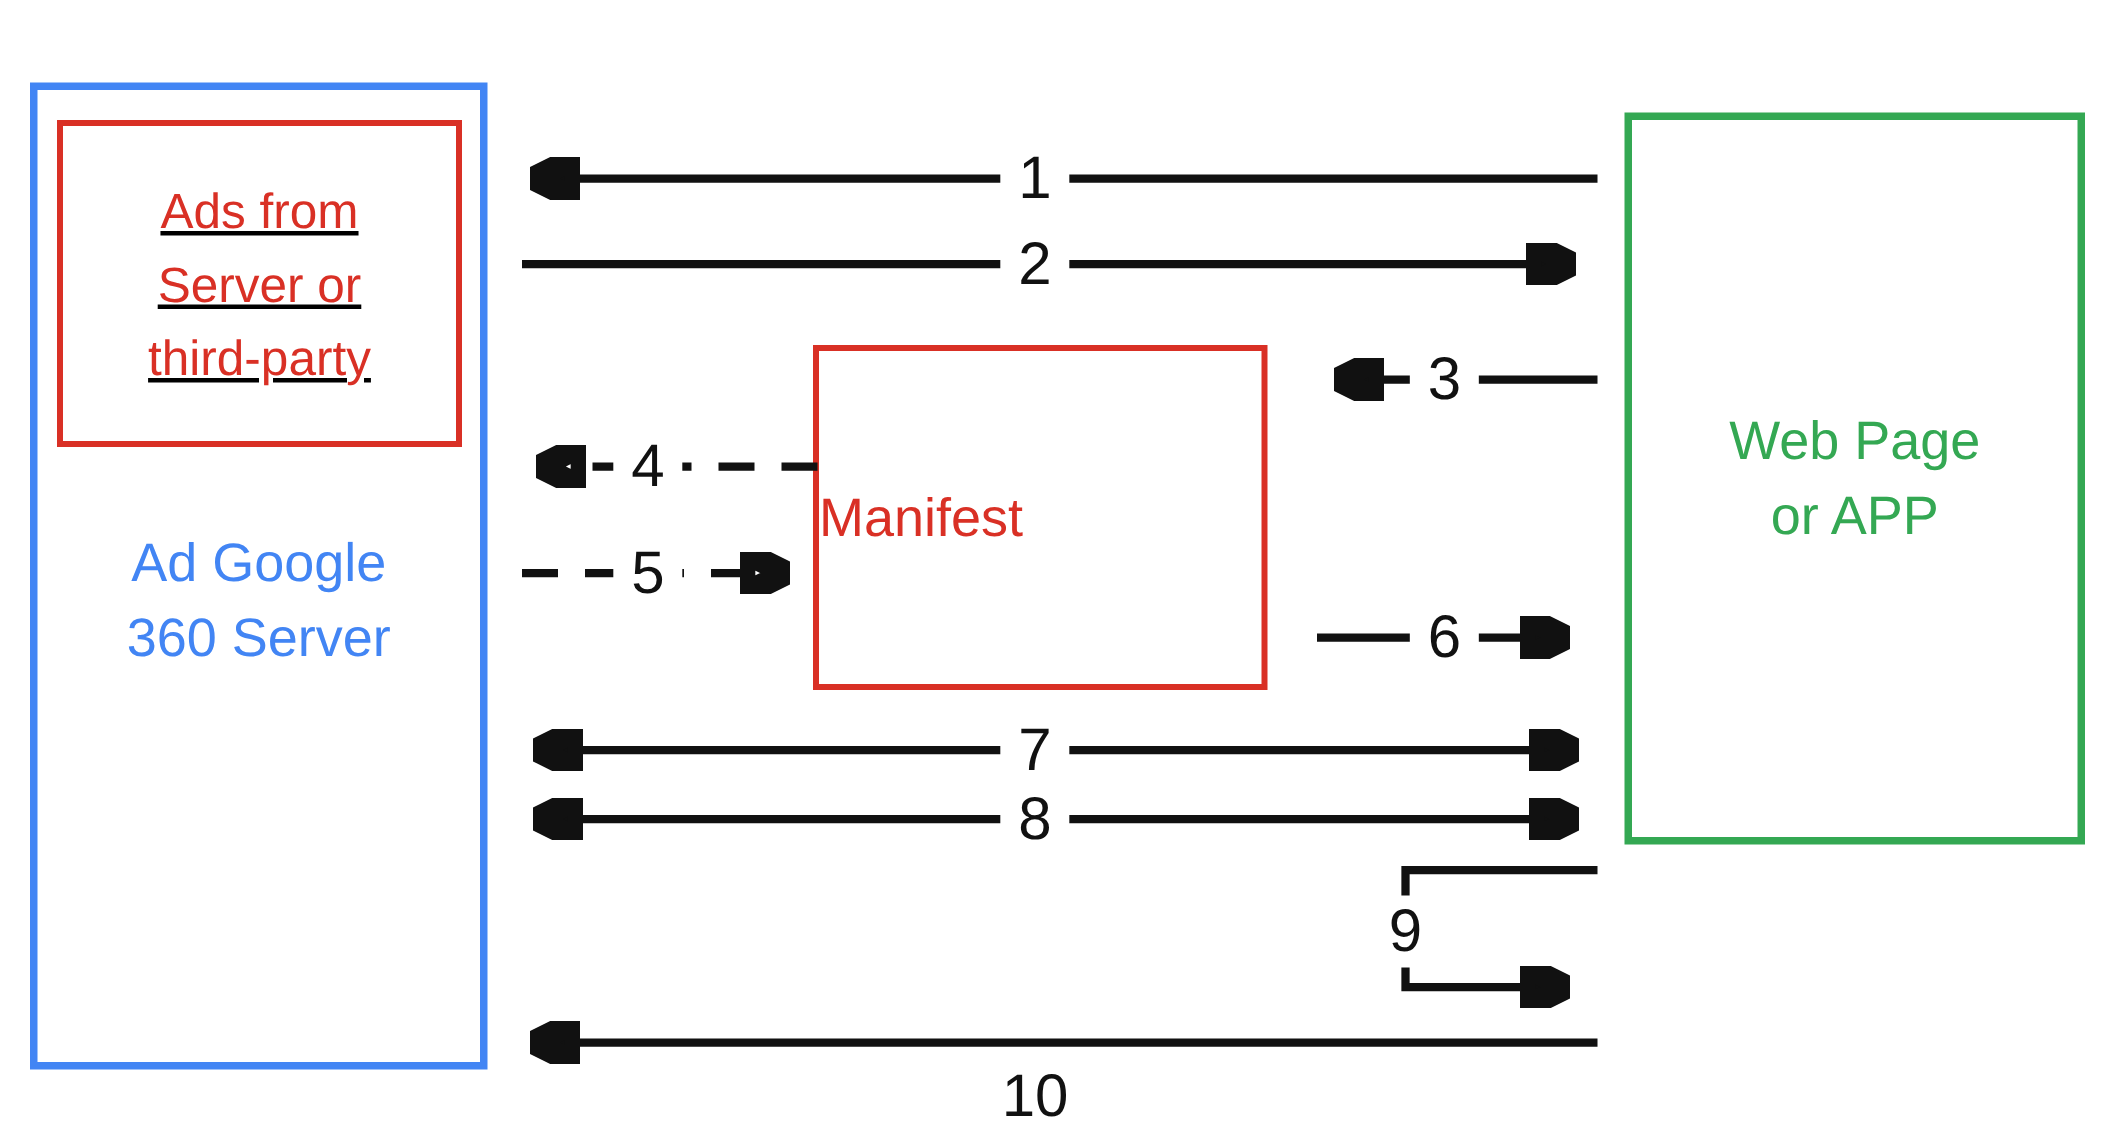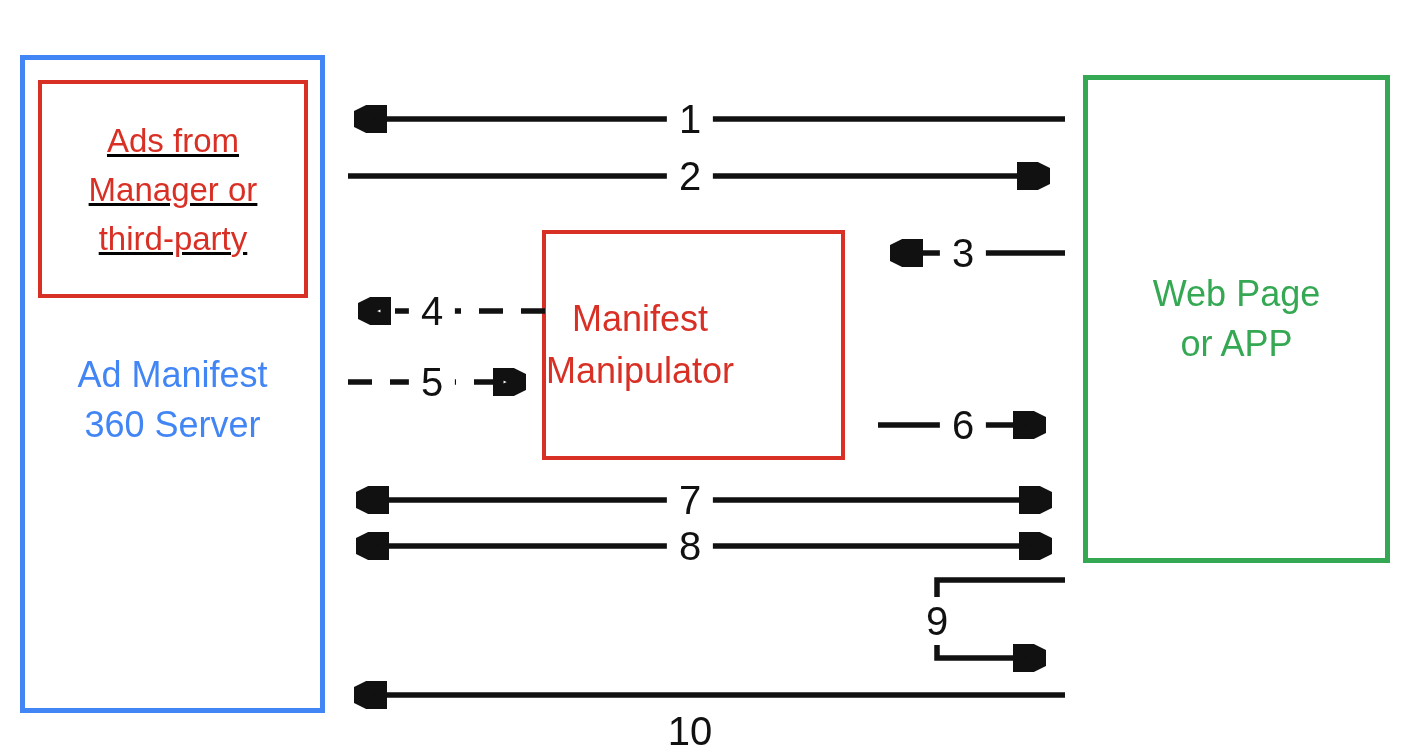--- a/index.html
+++ b/index.html
@@ -77,37 +77,36 @@
     line-height: 1.1;
   }
 </style>
 </head>
 <body>
 
 <div class="stage">
 
   <div class="box left-box">
     <div class="left-label blue-text">
-      <div>Ad Manifest</div>
+      <div>Ad Google</div>
       <div>360 Server</div>
     </div>
   </div>
 
   <div class="box inner-box">
     <div class="red-text">
       <div>Ads from</div>
-      <div>Manager or</div>
+      <div>Server or</div>
       <div>third-party</div>
     </div>
   </div>
 
   <div class="box center-box">
     <div class="red-text" style="font-size:36px; line-height:52px;">
       <div>Manifest</div>
-      <div>Manipulator</div>
     </div>
   </div>
 
   <div class="box right-box">
     <div class="green-text">
       <div>Web Page</div>
       <div>or APP</div>
     </div>
   </div>
 

